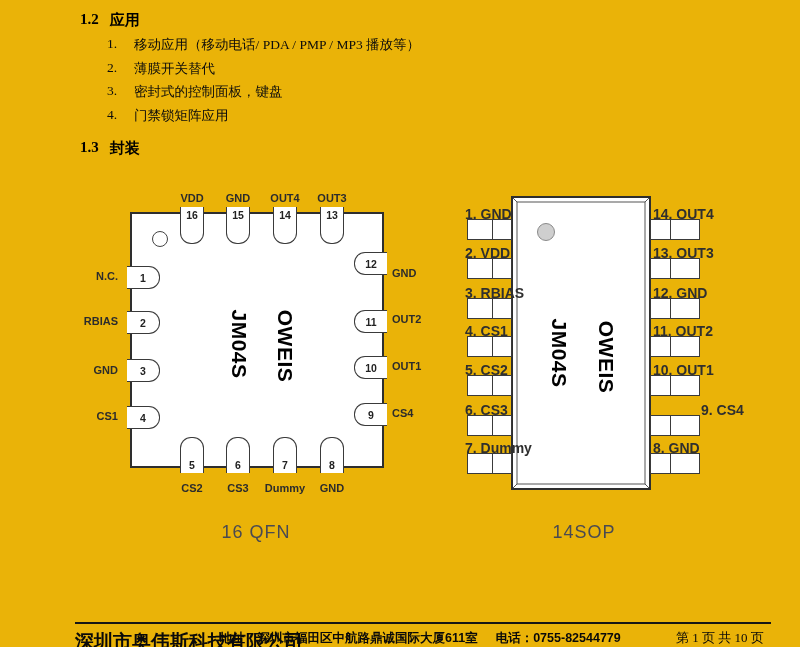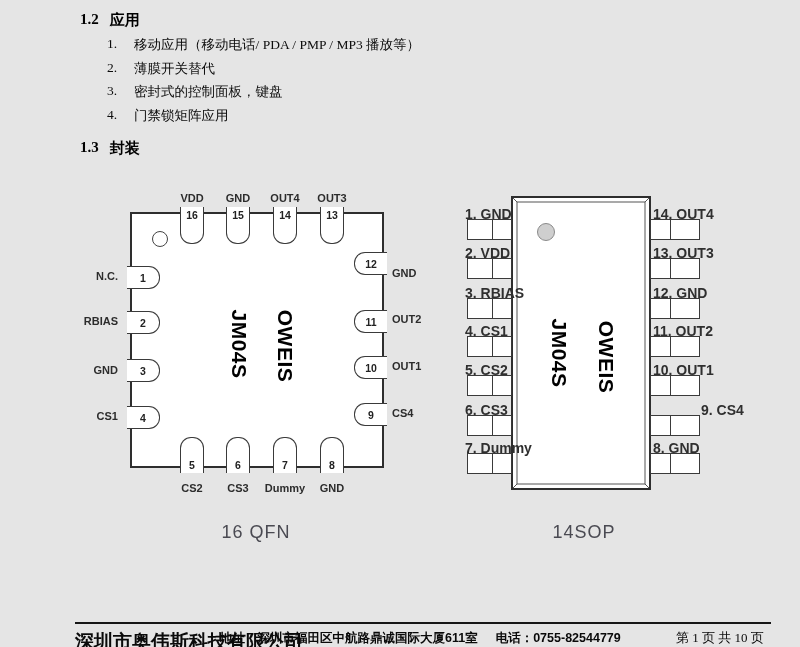--- a/index.html
+++ b/index.html
@@ -1,17 +1,17 @@
 <!DOCTYPE html>
 <html><head>
 <meta charset="utf-8">
 <style>
   html,body{margin:0;padding:0;}
   .page{
-    position:relative; width:800px; height:647px; background:#e5e5e5;
+    position:relative; width:800px; height:647px; background:#eab308;
     font-family:"Liberation Serif","DejaVu Serif",serif; color:#111; overflow:hidden;
   }
   
   .sec-heading{position:absolute; display:flex; gap:11px; font-weight:bold; font-size:15px; color:#000;}
   .app-list{position:absolute; left:107px; top:36px; width:420px;}
   .app-item{position:absolute; left:0; display:flex; font-size:13.5px; color:#0c0c0c; white-space:nowrap;}
   .app-item .num{width:27px;}
   
   .lab{font-family:"Liberation Sans","DejaVu Sans",sans-serif; color:#2c2c2c;}
   .caption{position:absolute; top:522px; width:120px; text-align:center;

